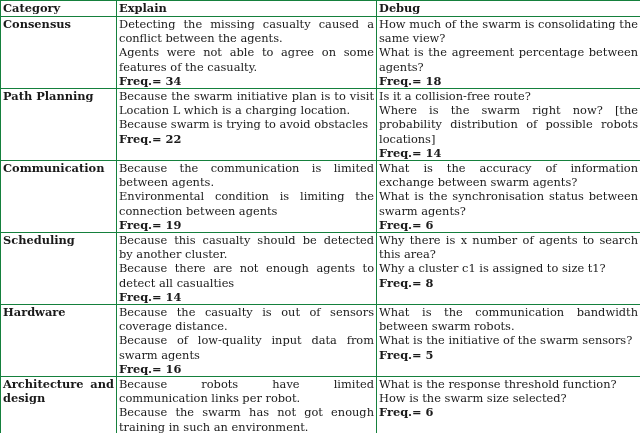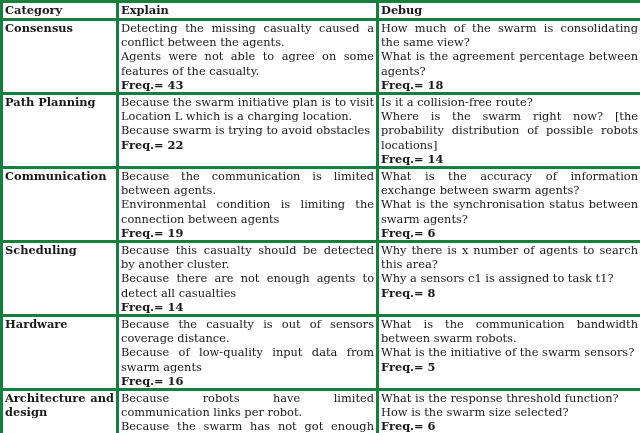--- a/index.html
+++ b/index.html
@@ -8,21 +8,21 @@
       position: absolute; left: 0; top: 0;
       width: 640px;
       border-collapse: collapse;
       table-layout: fixed;
       font-family: "DejaVu Serif", "Liberation Serif", serif;
       font-size: 11.4px;
       line-height: 14.2px;
       color: #1a1a1a;
     }
     table.t td, table.t th {
-      border: 3px solid #15803d;
+      border: 1px solid #15803d;
       padding: 0 2px;
       vertical-align: top;
       text-align: left;
     }
     table.t th { font-weight: bold; height: 15px; }
     col.c1 { width: 116px; }
     col.c2 { width: 260px; }
     col.c3 { width: 264px; }
     .cat { font-weight: bold; }
     .cat.just { text-align: justify; text-align-last: left; }
@@ -50,21 +50,21 @@
       <th>Explain</th>
       <th>Debug</th>
     </tr>
   </thead>
   <tbody>
     <tr class="r1">
       <td class="cat">Consensus</td>
       <td>
         <span class="line">Detecting the missing casualty caused a conflict between the agents.</span>
         <span class="line">Agents were not able to agree on some features of the casualty.</span>
-        <span class="freq">Freq.= 43</span>
+        <span class="freq">Freq.= 34</span>
       </td>
       <td>
         <span class="line">How much of the swarm is consolidating the same view?</span>
         <span class="line">What is the agreement percentage between agents?</span>
         <span class="freq">Freq.= 18</span>
       </td>
     </tr>
     <tr class="r2">
       <td class="cat">Path Planning</td>
       <td>
@@ -93,21 +93,21 @@
     </tr>
     <tr class="r4">
       <td class="cat">Scheduling</td>
       <td>
         <span class="line">Because this casualty should be detected by another cluster.</span>
         <span class="line">Because there are not enough agents to detect all casualties</span>
         <span class="freq">Freq.= 14</span>
       </td>
       <td>
         <span class="line">Why there is x number of agents to search this area?</span>
-        <span class="line">Why a sensors c1 is assigned to task t1?</span>
+        <span class="line">Why a cluster c1 is assigned to size t1?</span>
         <span class="freq">Freq.= 8</span>
       </td>
     </tr>
     <tr class="r5">
       <td class="cat">Hardware</td>
       <td>
         <span class="line">Because the casualty is out of sensors coverage distance.</span>
         <span class="line">Because of low-quality input data from swarm agents</span>
         <span class="freq">Freq.= 16</span>
       </td>

